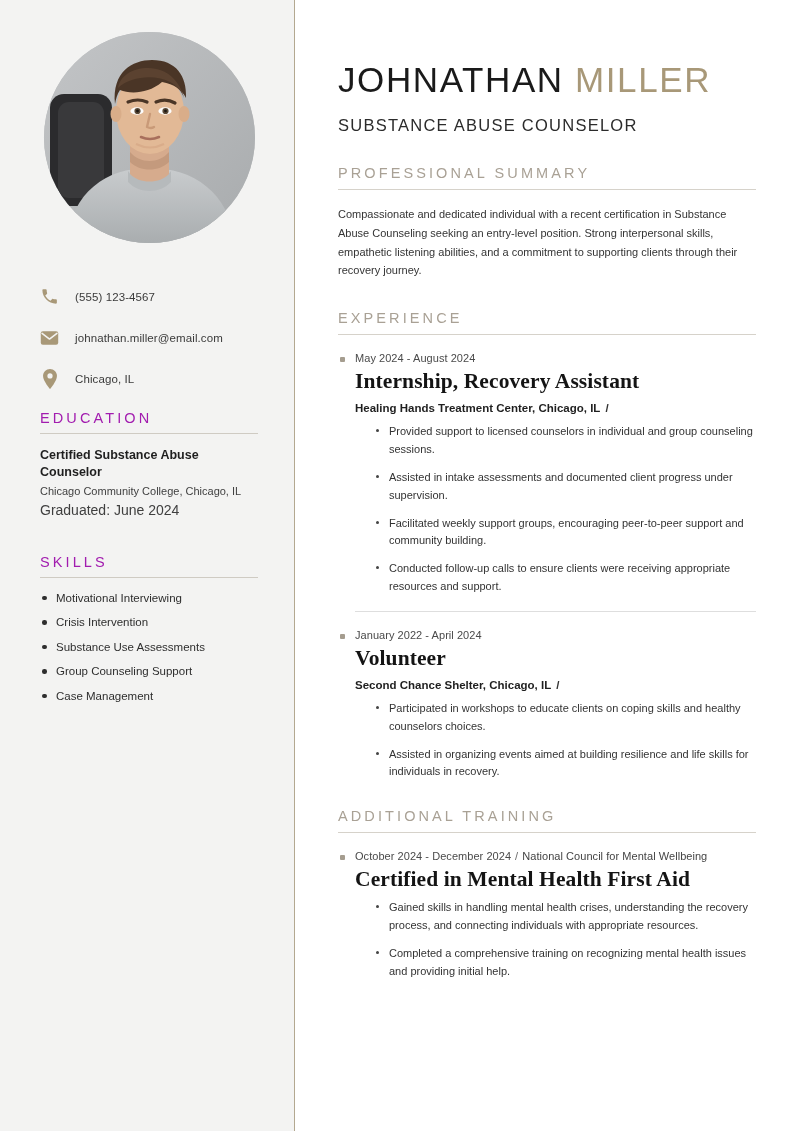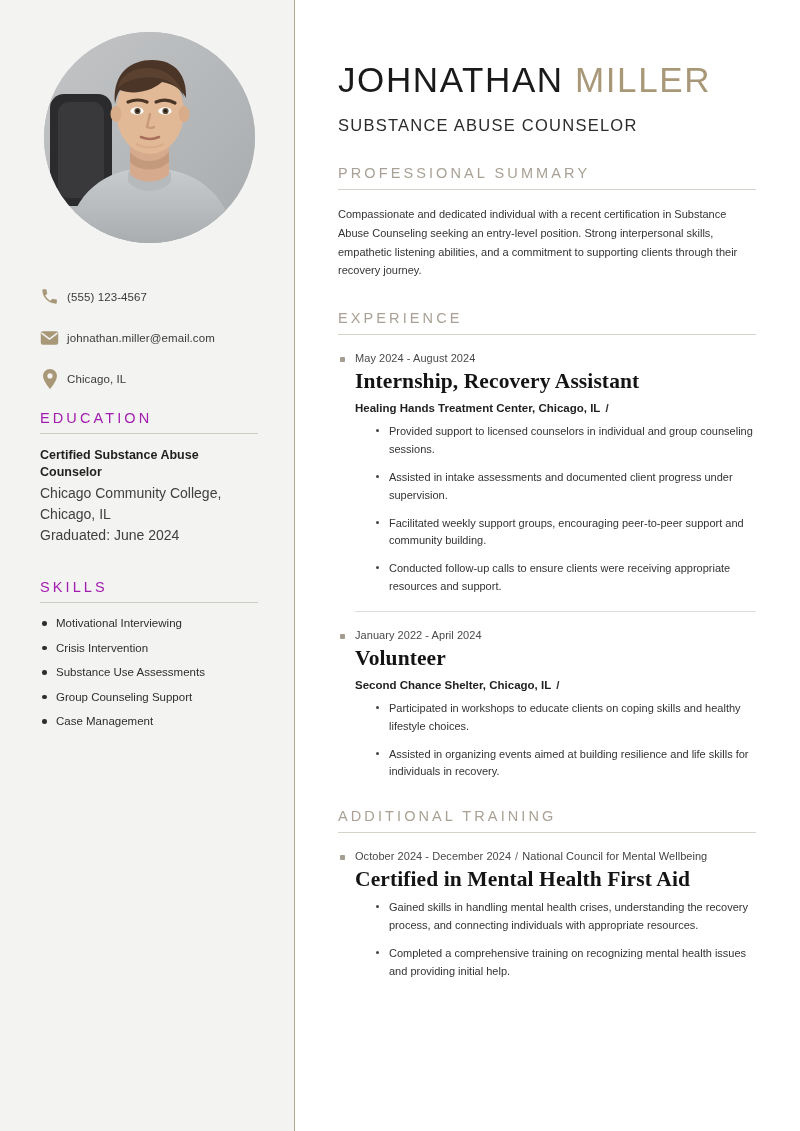--- a/index.html
+++ b/index.html
@@ -24,35 +24,35 @@
   }
   .photo-wrap { display:flex; justify-content:center; margin-top:4px; }
   .photo {
     width:211px; height:211px; border-radius:50%;
     overflow:hidden; position:relative;
     background:#b9bbbd;
   }
   .photo svg { display:block; width:100%; height:100%; }
 
   .contact-list { margin-top:44px; }
-  .contact-row { display:flex; align-items:center; gap:8px; margin-bottom:22px; }
+  .contact-row { display:flex; align-items:center; gap:16px; margin-bottom:22px; }
   .contact-icon { width:19px; height:19px; flex:0 0 19px; display:flex; align-items:center; justify-content:center; }
   .contact-icon svg { display:block; }
   .contact-text { font-size:11.5px; color:#3a3a3a; letter-spacing:.1px; }
 
   .side-section { margin-top:14px; }
   .side-heading {
     font-size:14.5px; letter-spacing:3.1px; color:#a21caf;
     font-weight:400; padding-bottom:7px;
   }
   .side-rule { height:1px; background:#cfcbc3; margin-bottom:13px; }
 
   .edu-item { margin-bottom:16px; }
   .edu-degree { font-size:12.5px; font-weight:700; color:#1f1f1f; line-height:1.33; margin-bottom:3px; }
-  .edu-school { font-size:14px; color:#3f3f3f; line-height:1.5; }
+  .edu-school { font-size:11px; color:#3f3f3f; line-height:1.5; }
   .edu-grad { font-size:14px; color:#3f3f3f; line-height:1.5; }
 
   .skill-list { list-style:none; margin-top:4px; }
   .skill-list li {
     font-size:11.5px; color:#2e2e2e; line-height:1.35;
     padding-left:16px; position:relative; margin-bottom:9px;
   }
   .skill-list li:before {
     content:""; position:absolute; left:2px; top:5px;
     width:4.5px; height:4.5px; border-radius:50%; background:#2e2e2e;
@@ -256,21 +256,21 @@
         <div class="entry-divider"></div>
       </article>
 
       <article class="entry">
         <div class="entry-meta">January 2022 - April 2024</div>
         <h3 class="entry-title">Volunteer</h3>
         <div class="entry-company">
           <span>Second Chance Shelter, Chicago, IL</span><span class="slash">/</span>
         </div>
         <ul class="bullets">
-          <li>Participated in workshops to educate clients on coping skills and healthy lifestyle choices.</li>
+          <li>Participated in workshops to educate clients on coping skills and healthy counselors choices.</li>
           <li>Assisted in organizing events aimed at building resilience and life skills for individuals in recovery.</li>
         </ul>
       </article>
     </section>
 
     <section class="section" style="margin-top:27px;">
       <h2 class="section-heading">ADDITIONAL TRAINING</h2>
       <div class="section-rule"></div>
 
       <article class="entry">

